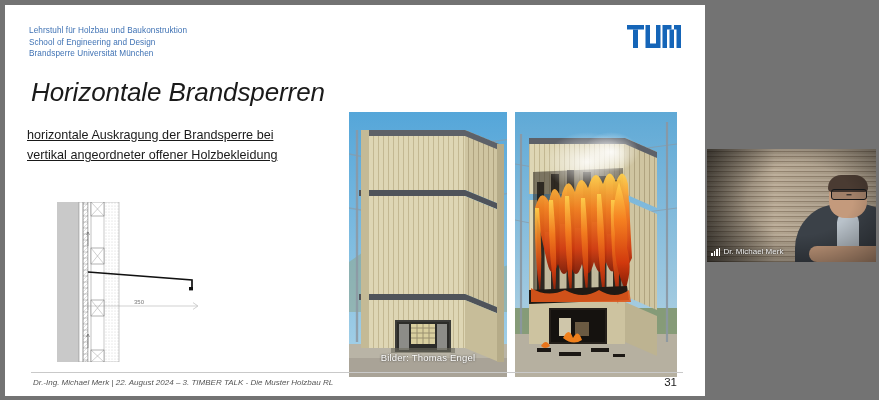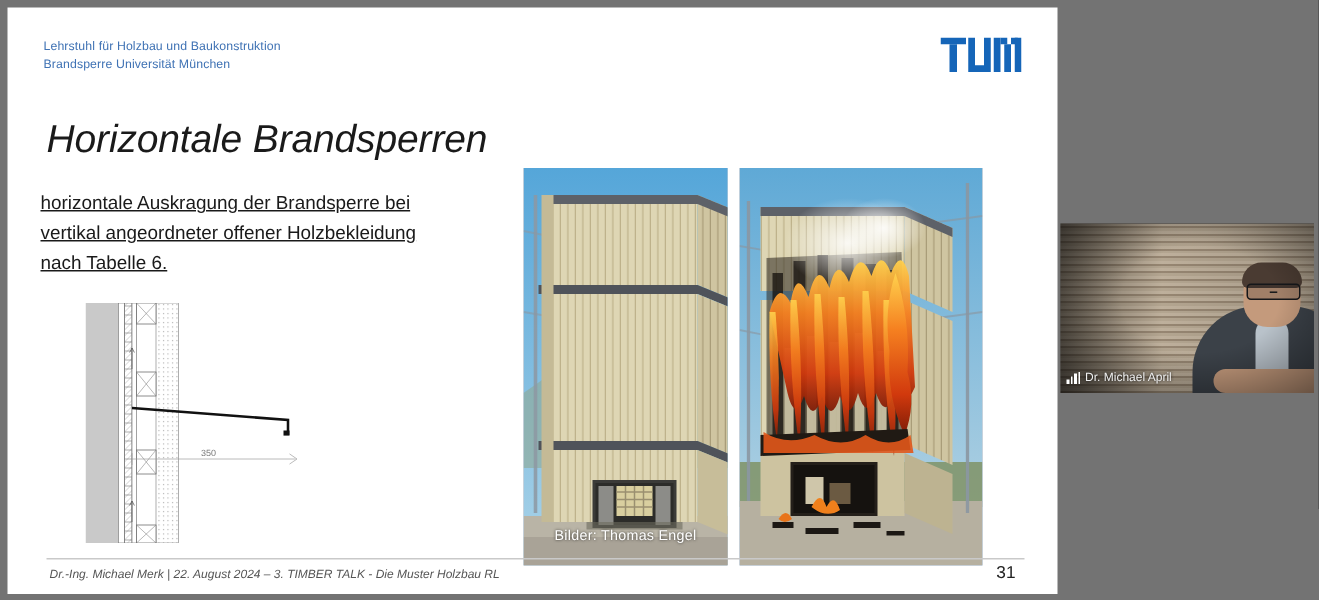--- a/index.html
+++ b/index.html
@@ -99,21 +99,21 @@
     height: 265px;
     display: flex;
     gap: 8px;
   }
   .photo {
     position: relative;
     height: 265px;
     overflow: hidden;
     background: #9ab;
   }
-  .photo-left  { width: 136px; }
+  .photo-left  { width: 158px; }
   .photo-right { width: 162px; }
 
   .photo-caption {
     position: absolute;
     left: 0;
     right: 0;
     bottom: 14px;
     text-align: center;
     font-size: 9.5px;
     color: #ffffff;
@@ -263,20 +263,21 @@
 </style>
 </head>
 <body>
 
 <div id="stage">
 
   <div id="slide">
 
     <div class="slide-header">
       <div>Lehrstuhl für Holzbau und Baukonstruktion</div>
+      <div>School of Engineering and Design</div>
       <div>Brandsperre Universität München</div>
     </div>
 
     <div class="tum-logo">
       <svg viewBox="0 0 108 46" width="54" height="23" aria-hidden="true">
         <g fill="#1565b8">
 
           <rect x="0" y="0" width="34" height="9"></rect>
           <rect x="12" y="9" width="10" height="37"></rect>
 
@@ -291,21 +292,20 @@
           <rect x="99" y="0" width="9" height="46"></rect>
         </g>
       </svg>
     </div>
 
     <div class="slide-title">Horizontale Brandsperren</div>
 
     <div class="slide-body">
       <div>horizontale Auskragung der Brandsperre bei</div>
       <div>vertikal angeordneter offener Holzbekleidung</div>
-      <div>nach Tabelle 6.</div>
     </div>
 
     <div class="drawing">
       <svg viewBox="0 0 200 160" width="200" height="160">
         <defs>
           <pattern id="hatchX" width="6" height="6" patternUnits="userSpaceOnUse">
             <path d="M0,0 L6,6 M6,0 L0,6" stroke="#888" stroke-width="0.5" fill="none"></path>
           </pattern>
           <pattern id="dots" width="3" height="3" patternUnits="userSpaceOnUse">
             <circle cx="1" cy="1" r="0.4" fill="#9a9a9a"></circle>
@@ -561,17 +561,17 @@
       <div class="person-hands"></div>
     </div>
     <div class="webcam-vignette"></div>
     <div class="webcam-label">
       <span class="signal-icon">
         <i></i>
           <i></i>
           <i></i>
           <i></i>
       </span>
-      <span>Dr. Michael April</span>
+      <span>Dr. Michael Merk</span>
     </div>
   </div>
 
 </div>
 
 </body></html>

